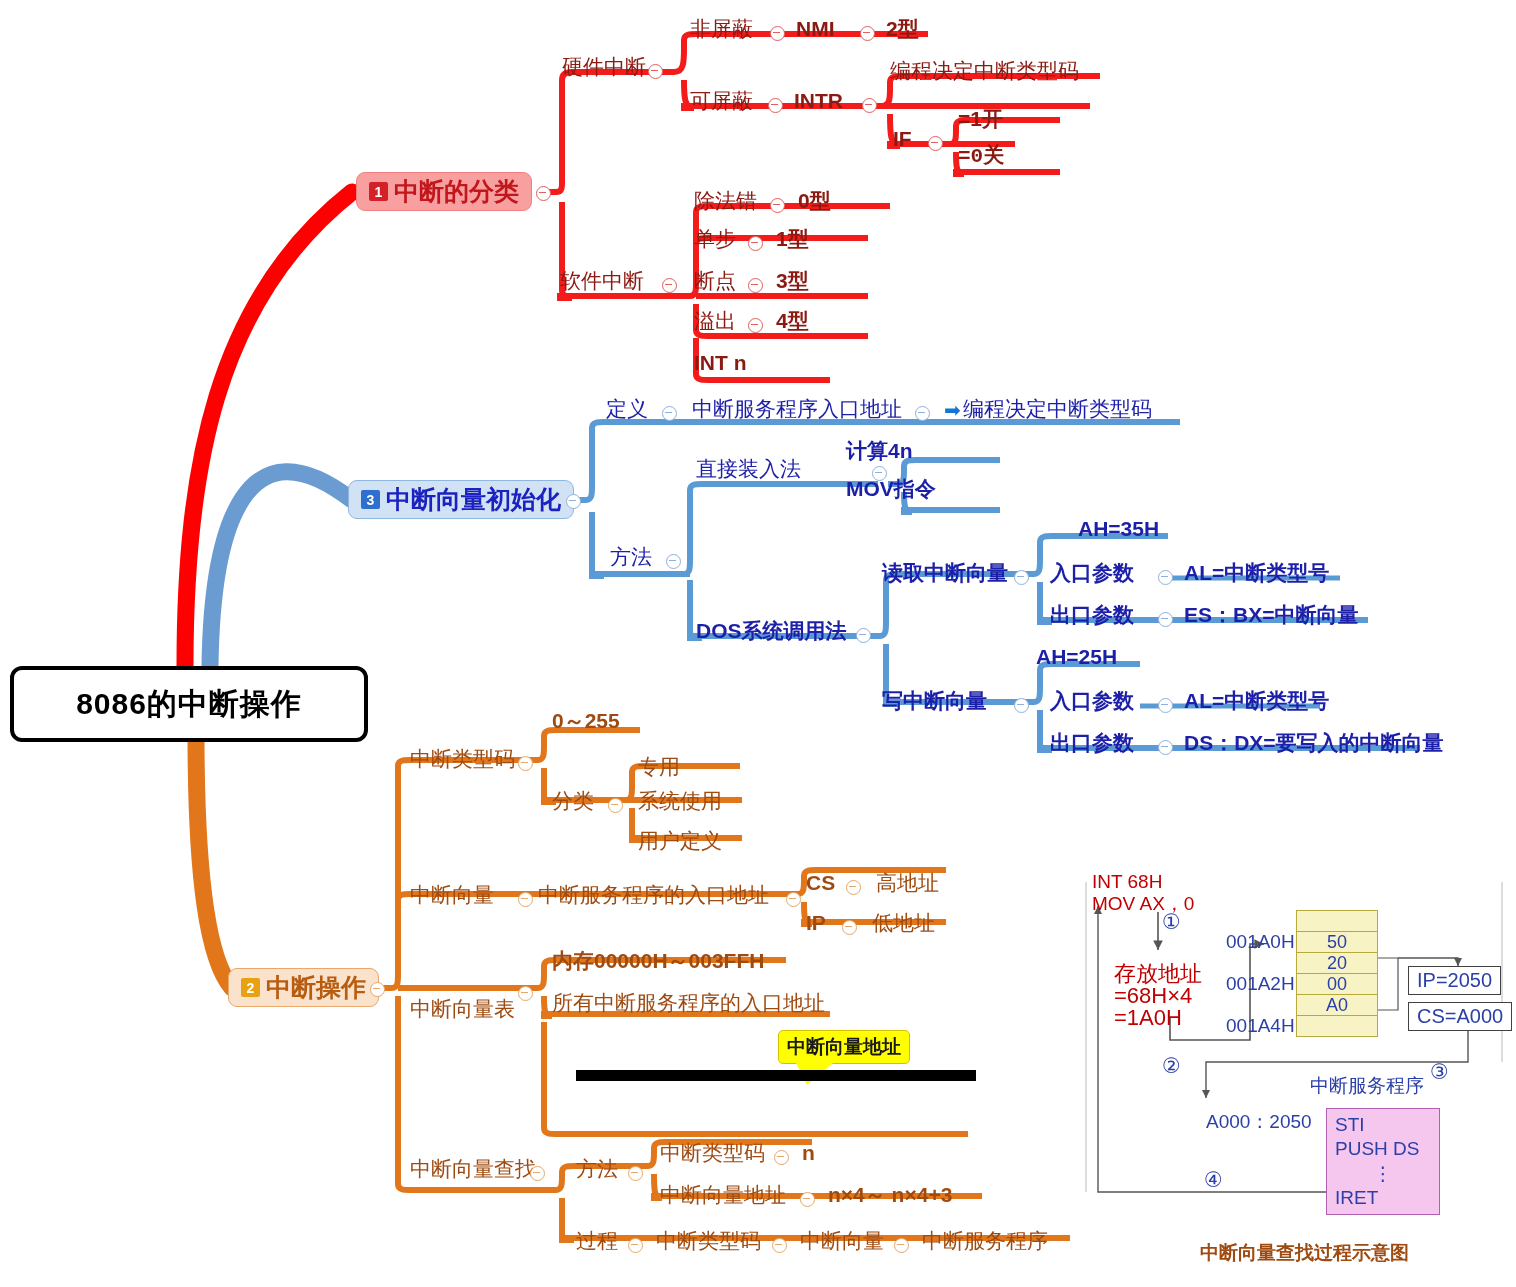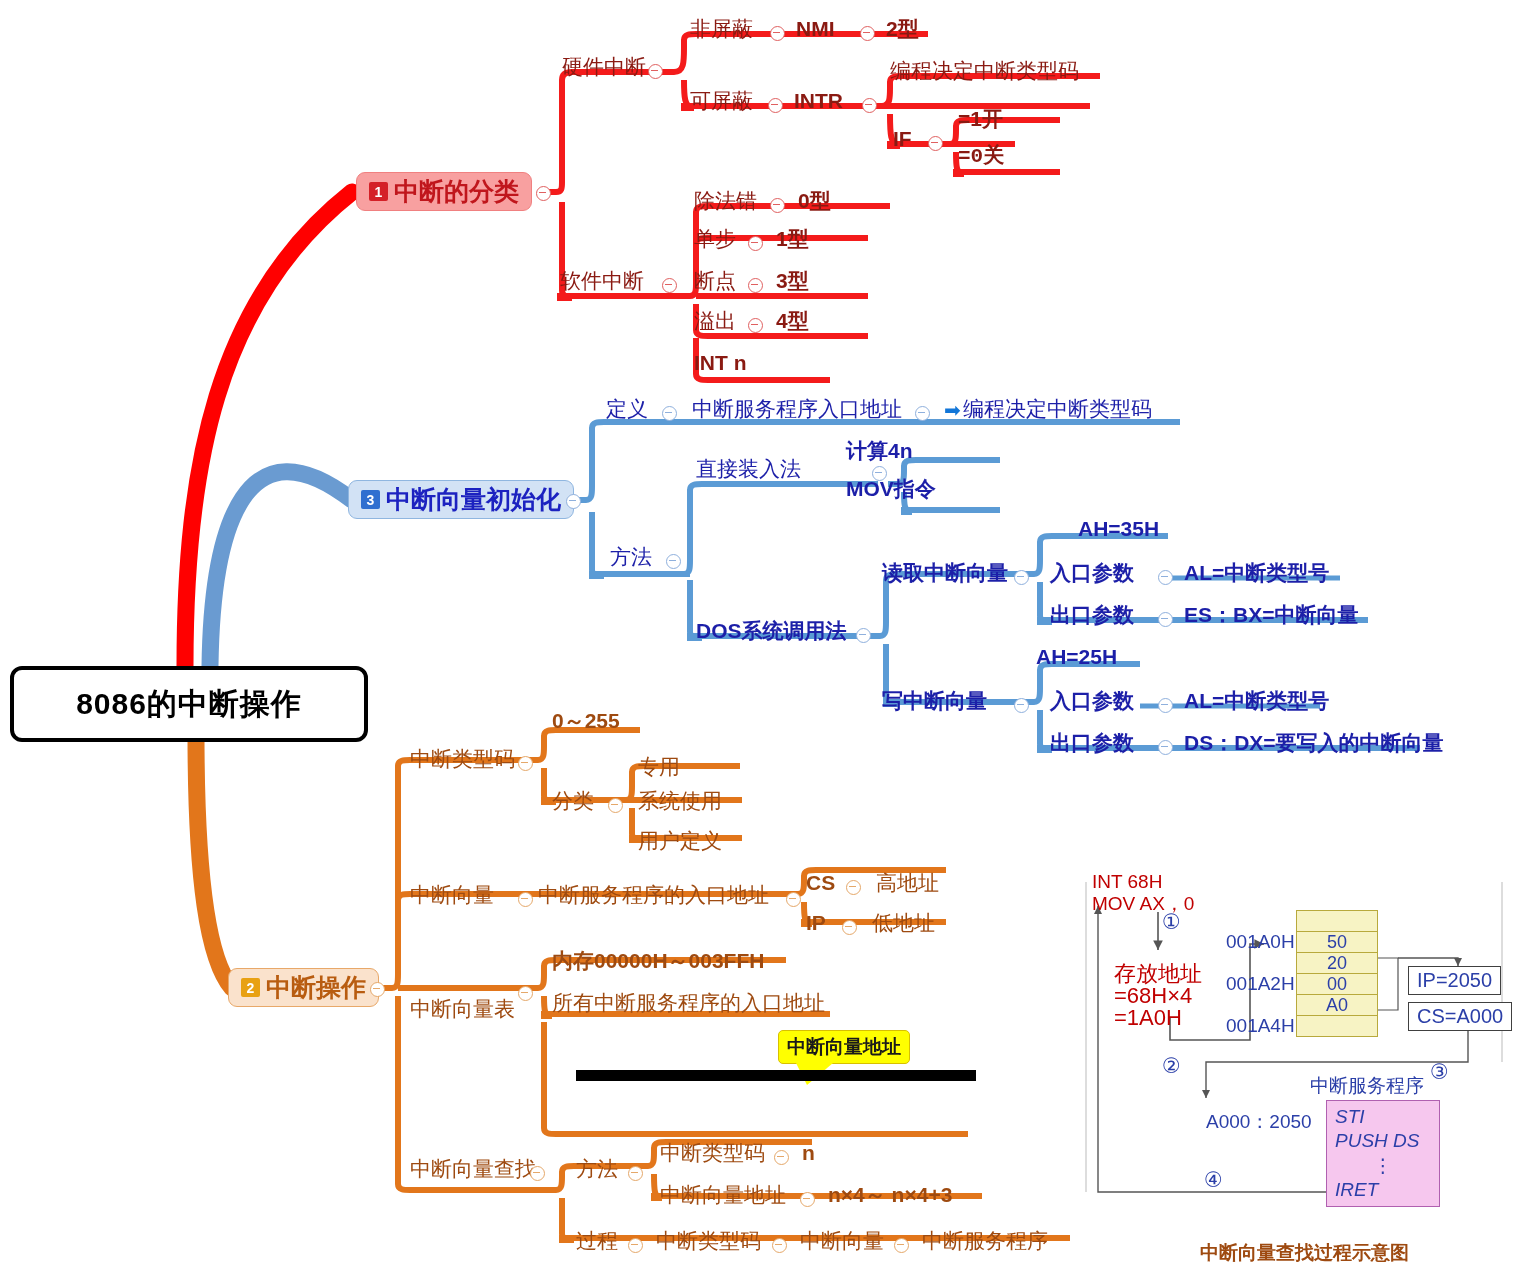--- a/index.html
+++ b/index.html
@@ -400,21 +400,21 @@
       <div class="cell">A0</div>
       <div class="cell"></div>
     </div>
 
     <div class="regbox" style="left:330px;top:104px;">IP=2050</div>
     <div class="regbox" style="left:330px;top:140px;">CS=A000</div>
 
     <div class="bluetxt" style="left:232px;top:212px;">中断服务程序</div>
     <div class="bluetxt" style="left:128px;top:248px;">A000：2050</div>
 
-    <div class="isrbox" style="left:248px;top:238px;width:96px;font-style:italic;">
+    <div class="isrbox" style="left:248px;top:246px;width:96px;">
       <div>STI</div>
       <div>PUSH  DS</div>
       <div style="text-align:center;">⋮</div>
       <div>IRET</div>
     </div>
 
     <div class="caption" style="left:122px;top:378px;">中断向量查找过程示意图</div>
   </div>
 
 </div>

